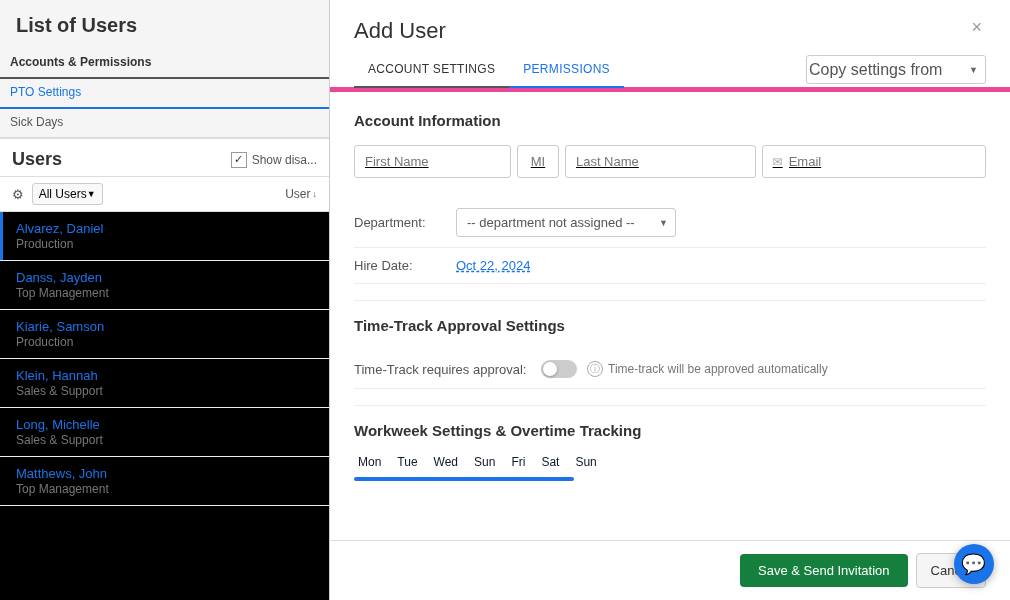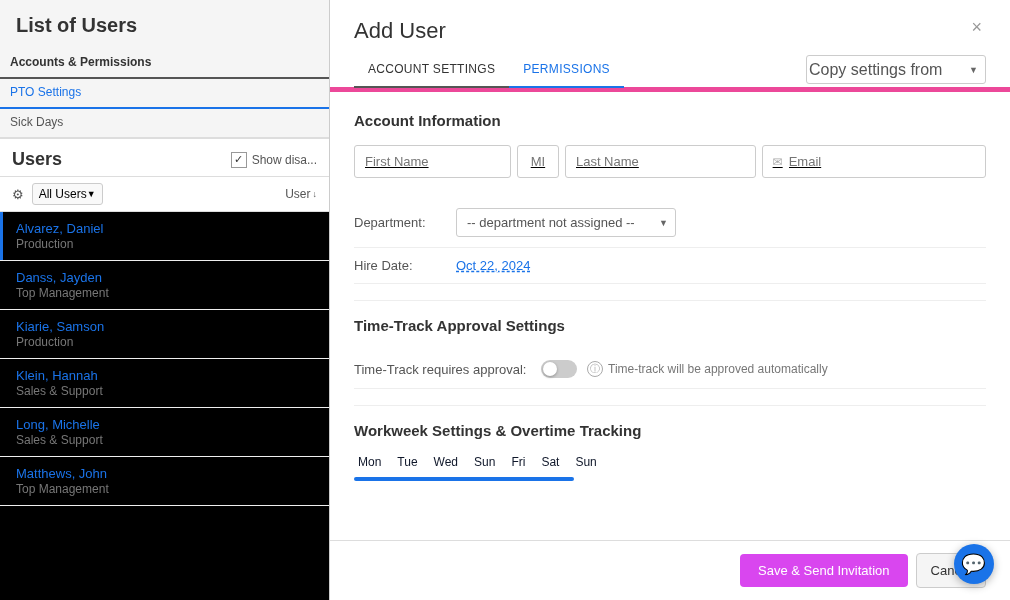--- a/index.html
+++ b/index.html
@@ -316,21 +316,21 @@
     .modal-footer {
       display: flex;
       justify-content: flex-end;
       align-items: center;
       padding: 12px 24px;
       border-top: 1px solid #ddd;
       background: #fff;
       gap: 8px;
     }
     .btn-primary {
-      background: #d946ef;
+      background: #15803d;
       color: #fff;
       border: none;
       border-radius: 4px;
       padding: 9px 18px;
       font-size: 13px;
       cursor: pointer;
       font-weight: 500;
     }
     .btn-secondary {
       background: #f5f5f5;

